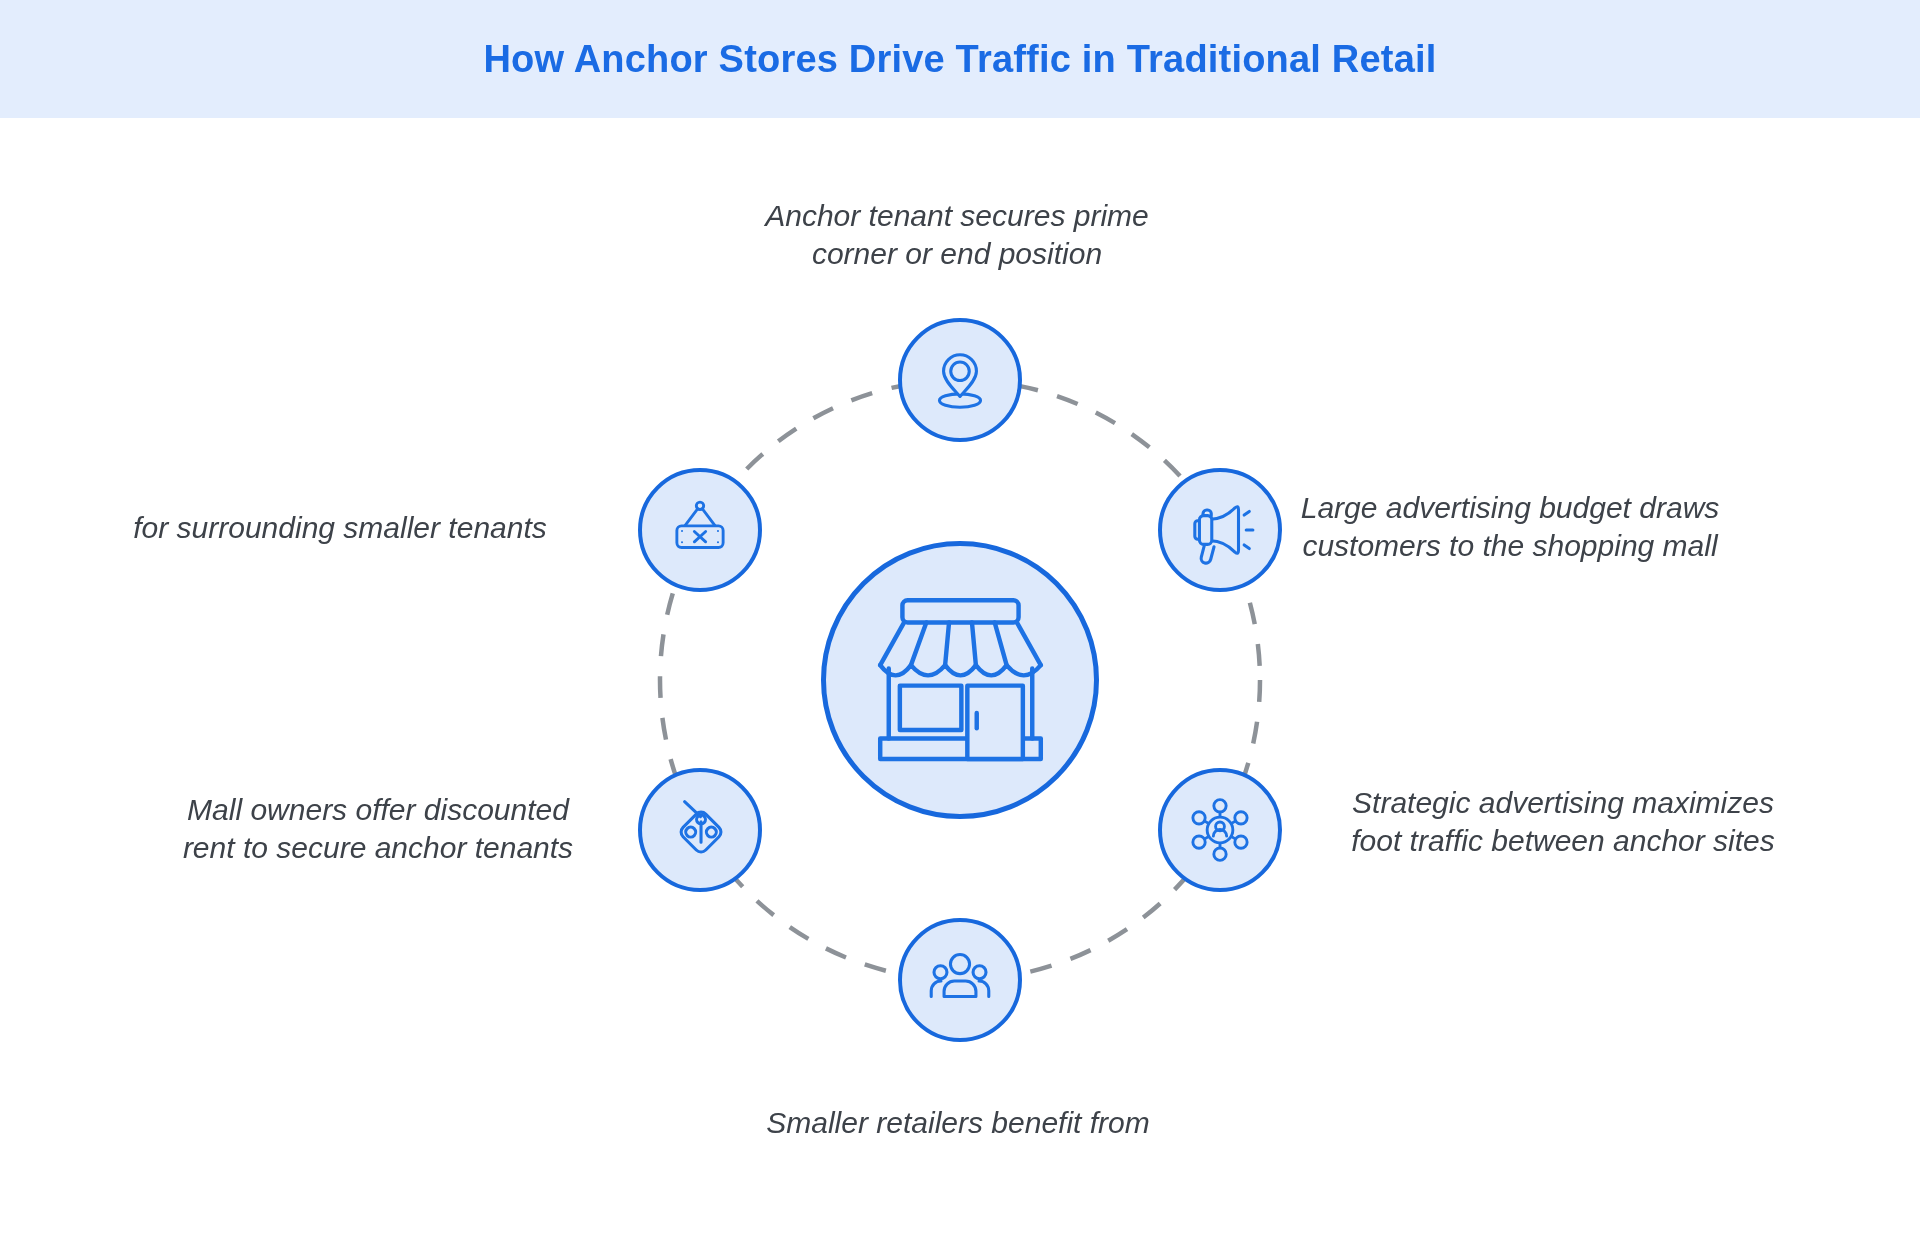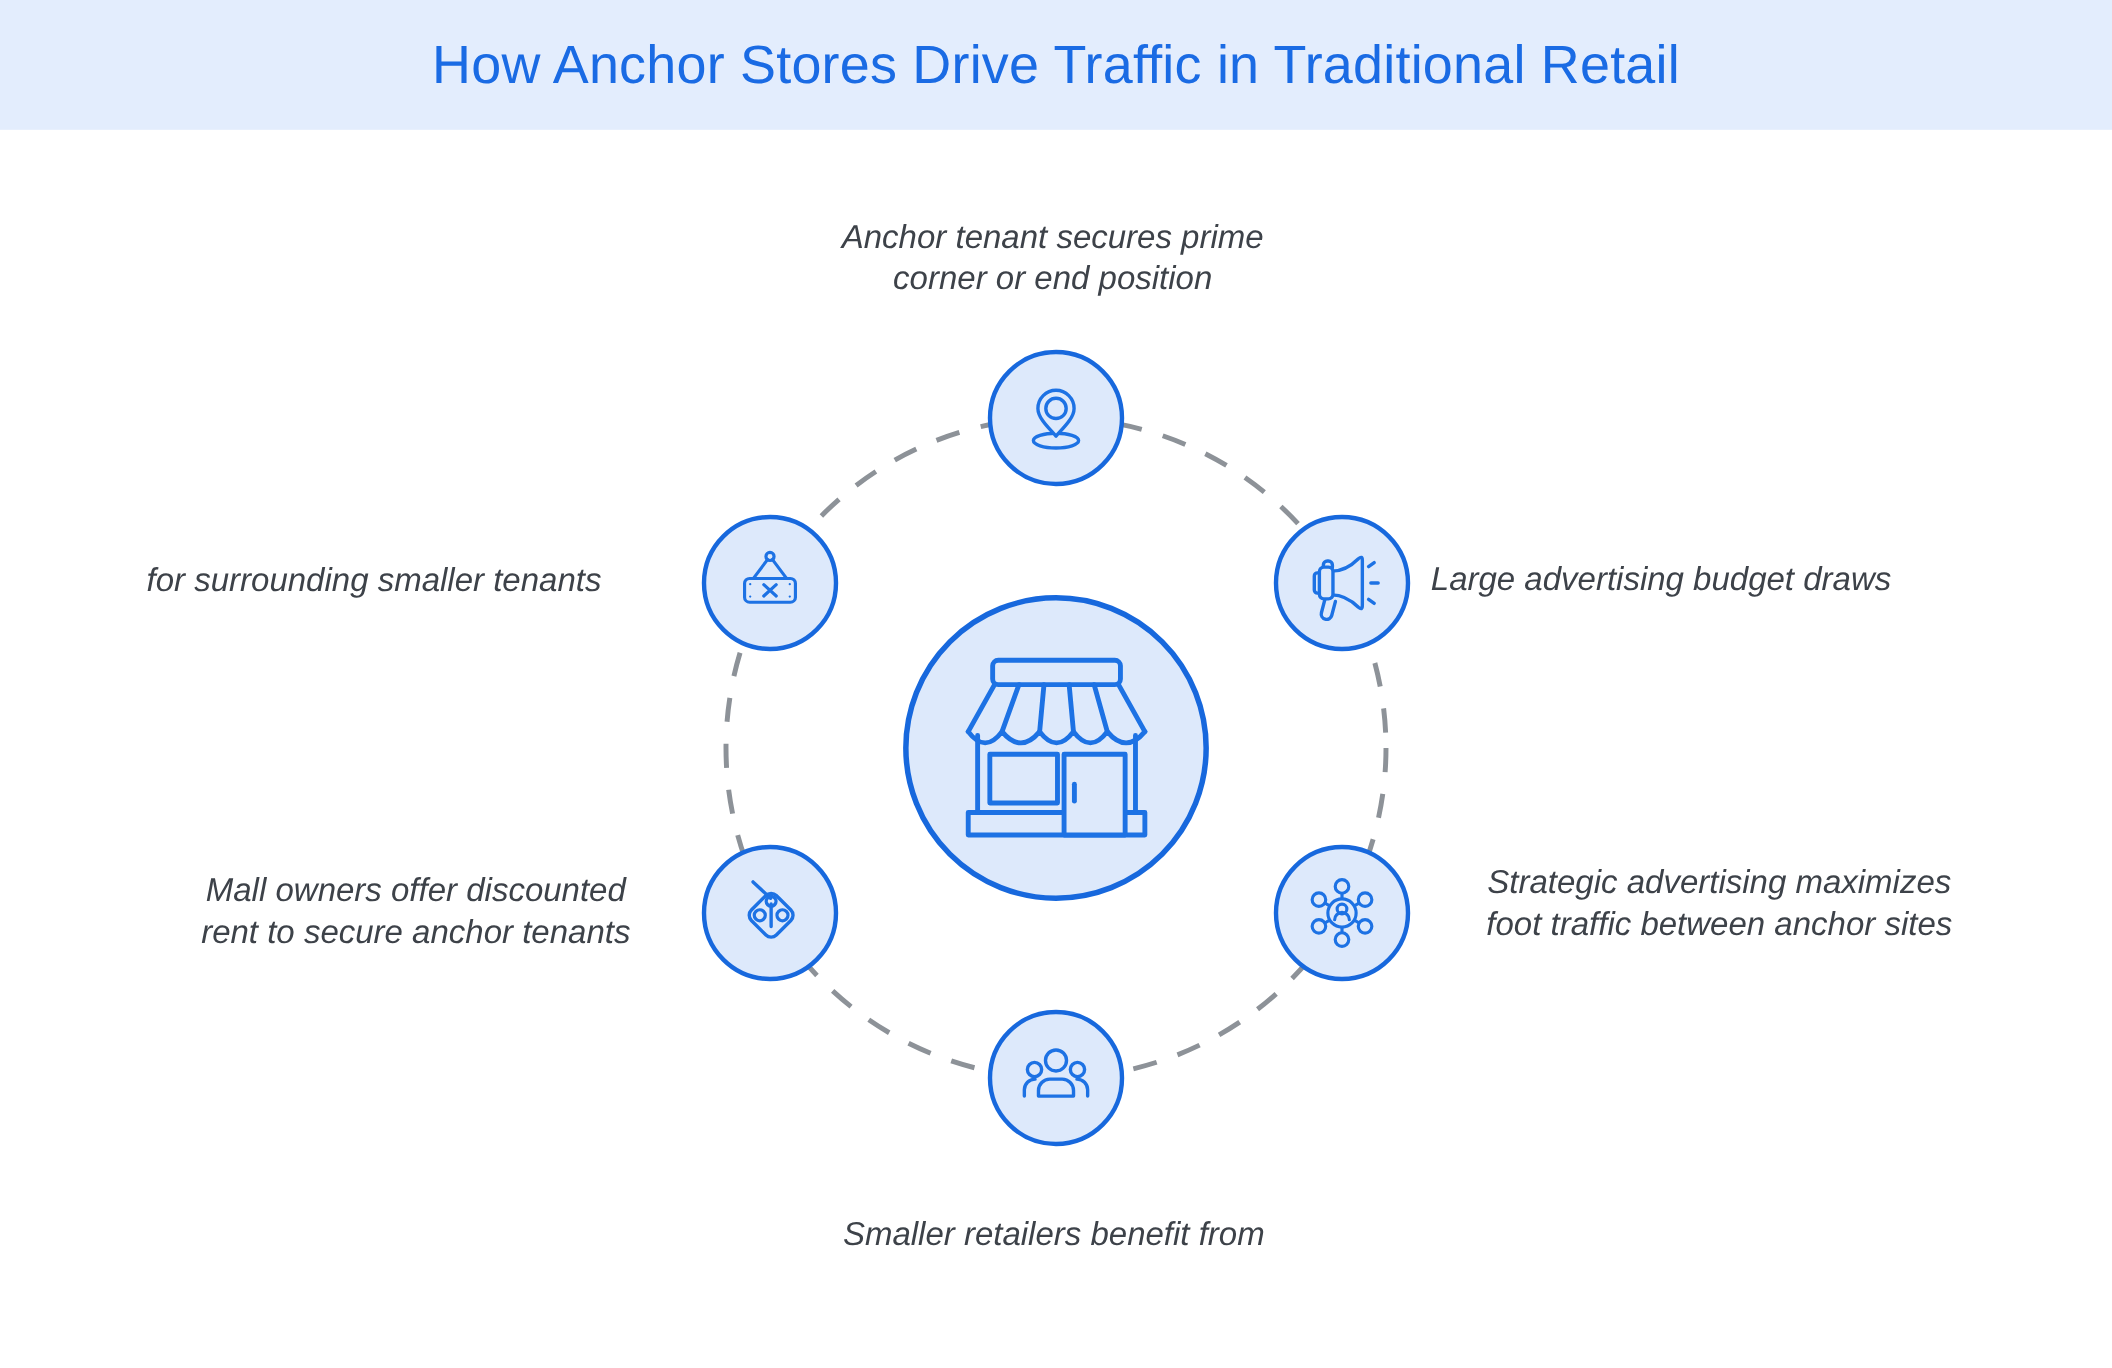--- a/index.html
+++ b/index.html
@@ -6,21 +6,21 @@
   body{
     width:1920px;height:1244px;background:#ffffff;
     font-family:"Liberation Sans","DejaVu Sans",sans-serif;
     overflow:hidden;position:relative;
   }
   .header{
     width:1920px;height:118px;background:#e3edfd;
     display:flex;align-items:center;justify-content:center;
   }
   .header h1{
-    margin:0;font-size:49px;font-weight:400;color:#1a6be4;letter-spacing:.2px;
+    margin:0;font-size:38px;font-weight:700;color:#1a6be4;letter-spacing:.2px;
   }
   .diagram{position:relative;width:1920px;height:1126px;}
   .orbit-svg{position:absolute;left:650px;top:252px;width:620px;height:620px;}
   .center-node{
     position:absolute;left:821px;top:423px;width:268px;height:268px;
     background:#dde9fb;border:5px solid #1768dd;border-radius:50%;
     display:flex;align-items:center;justify-content:center;
   }
   .sat{
     position:absolute;width:116px;height:116px;
@@ -144,20 +144,21 @@
       <circle cx="53.5" cy="48" r="1" fill="#1d72e4" stroke="none"></circle>
     </svg>
   </div>
 
   <div class="label l-top">
     <span>Anchor tenant secures prime</span>
     <span>corner or end position</span>
   </div>
   <div class="label l-tr">
     <span>Large advertising budget draws</span>
+    <span>customers to the shopping mall</span>
   </div>
   <div class="label l-br">
     <span>Strategic advertising maximizes</span>
     <span>foot traffic between anchor sites</span>
   </div>
   <div class="label l-bottom">
     <span>Smaller retailers benefit from</span>
   </div>
   <div class="label l-bl">
     <span>Mall owners offer discounted</span>

